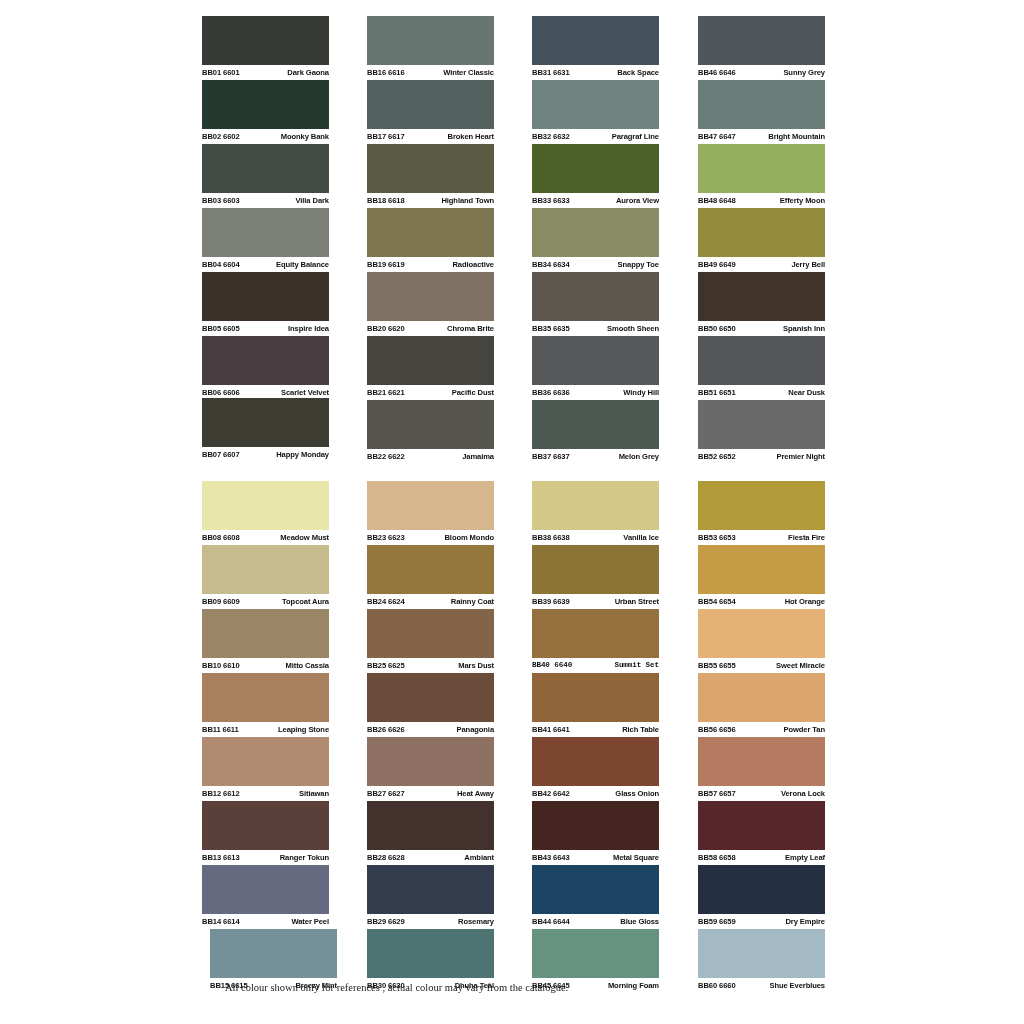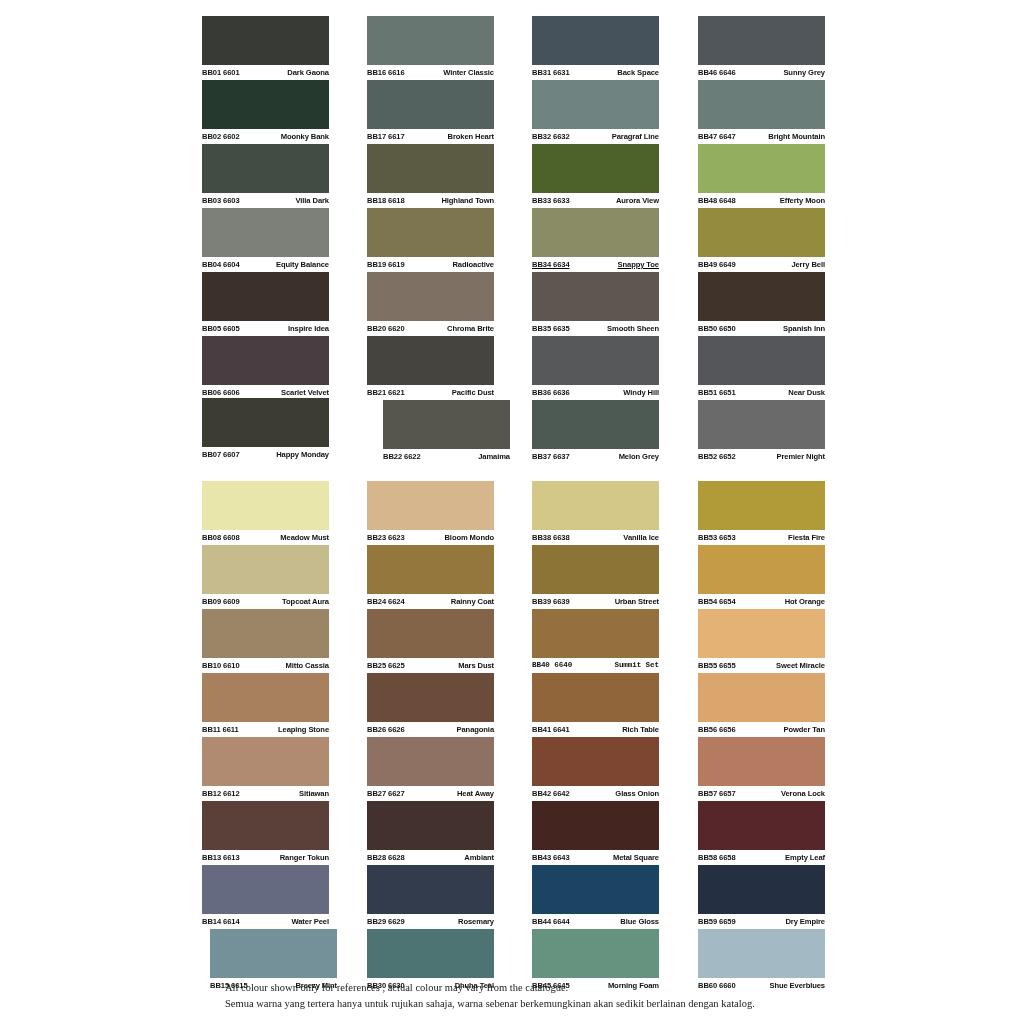--- a/index.html
+++ b/index.html
@@ -228,21 +228,21 @@
             <span class="cname">Chroma Brite</span>
           </div>
         </div>
         <div class="cell" style="top: 320px;">
           <div class="swatch" style="background: rgb(69, 68, 63);"></div>
           <div class="caption">
             <span class="code">BB21 6621</span>
             <span class="cname">Pacific Dust</span>
           </div>
         </div>
-        <div class="cell" style="top: 384px; margin-left: 16px;">
+        <div class="cell" style="top: 384px;">
           <div class="swatch" style="background: rgb(86, 86, 79);"></div>
           <div class="caption">
             <span class="code">BB22 6622</span>
             <span class="cname">Jamaima</span>
           </div>
         </div>
         <div class="cell" style="top: 465px;">
           <div class="swatch" style="background: rgb(214, 182, 140);"></div>
           <div class="caption">
             <span class="code">BB23 6623</span>
@@ -314,21 +314,21 @@
             <span class="cname">Paragraf Line</span>
           </div>
         </div>
         <div class="cell" style="top: 128px;">
           <div class="swatch" style="background: rgb(77, 97, 42);"></div>
           <div class="caption">
             <span class="code">BB33 6633</span>
             <span class="cname">Aurora View</span>
           </div>
         </div>
-        <div class="cell" style="top: 192px; text-decoration: underline;">
+        <div class="cell" style="top: 192px;">
           <div class="swatch" style="background: rgb(138, 140, 101);"></div>
           <div class="caption">
             <span class="code">BB34 6634</span>
             <span class="cname">Snappy Toe</span>
           </div>
         </div>
         <div class="cell" style="top: 256px;">
           <div class="swatch" style="background: rgb(94, 87, 79);"></div>
           <div class="caption">
             <span class="code">BB35 6635</span>
@@ -510,16 +510,15 @@
           <div class="caption">
             <span class="code">BB60 6660</span>
             <span class="cname">Shue Everblues</span>
           </div>
         </div>
       </div>
   </div>
 
   <div class="footer">
     <div>All colour shown only for references , actual colour may vary from the catalogue.</div>
-    <div>Semua warna yang tertera hanya untuk rujukan sahaja, warna sebenar berkemungkinan akan sedikit berlainan dengan katalog.</div>
   </div>
 
 </div>
 
 </body></html>

